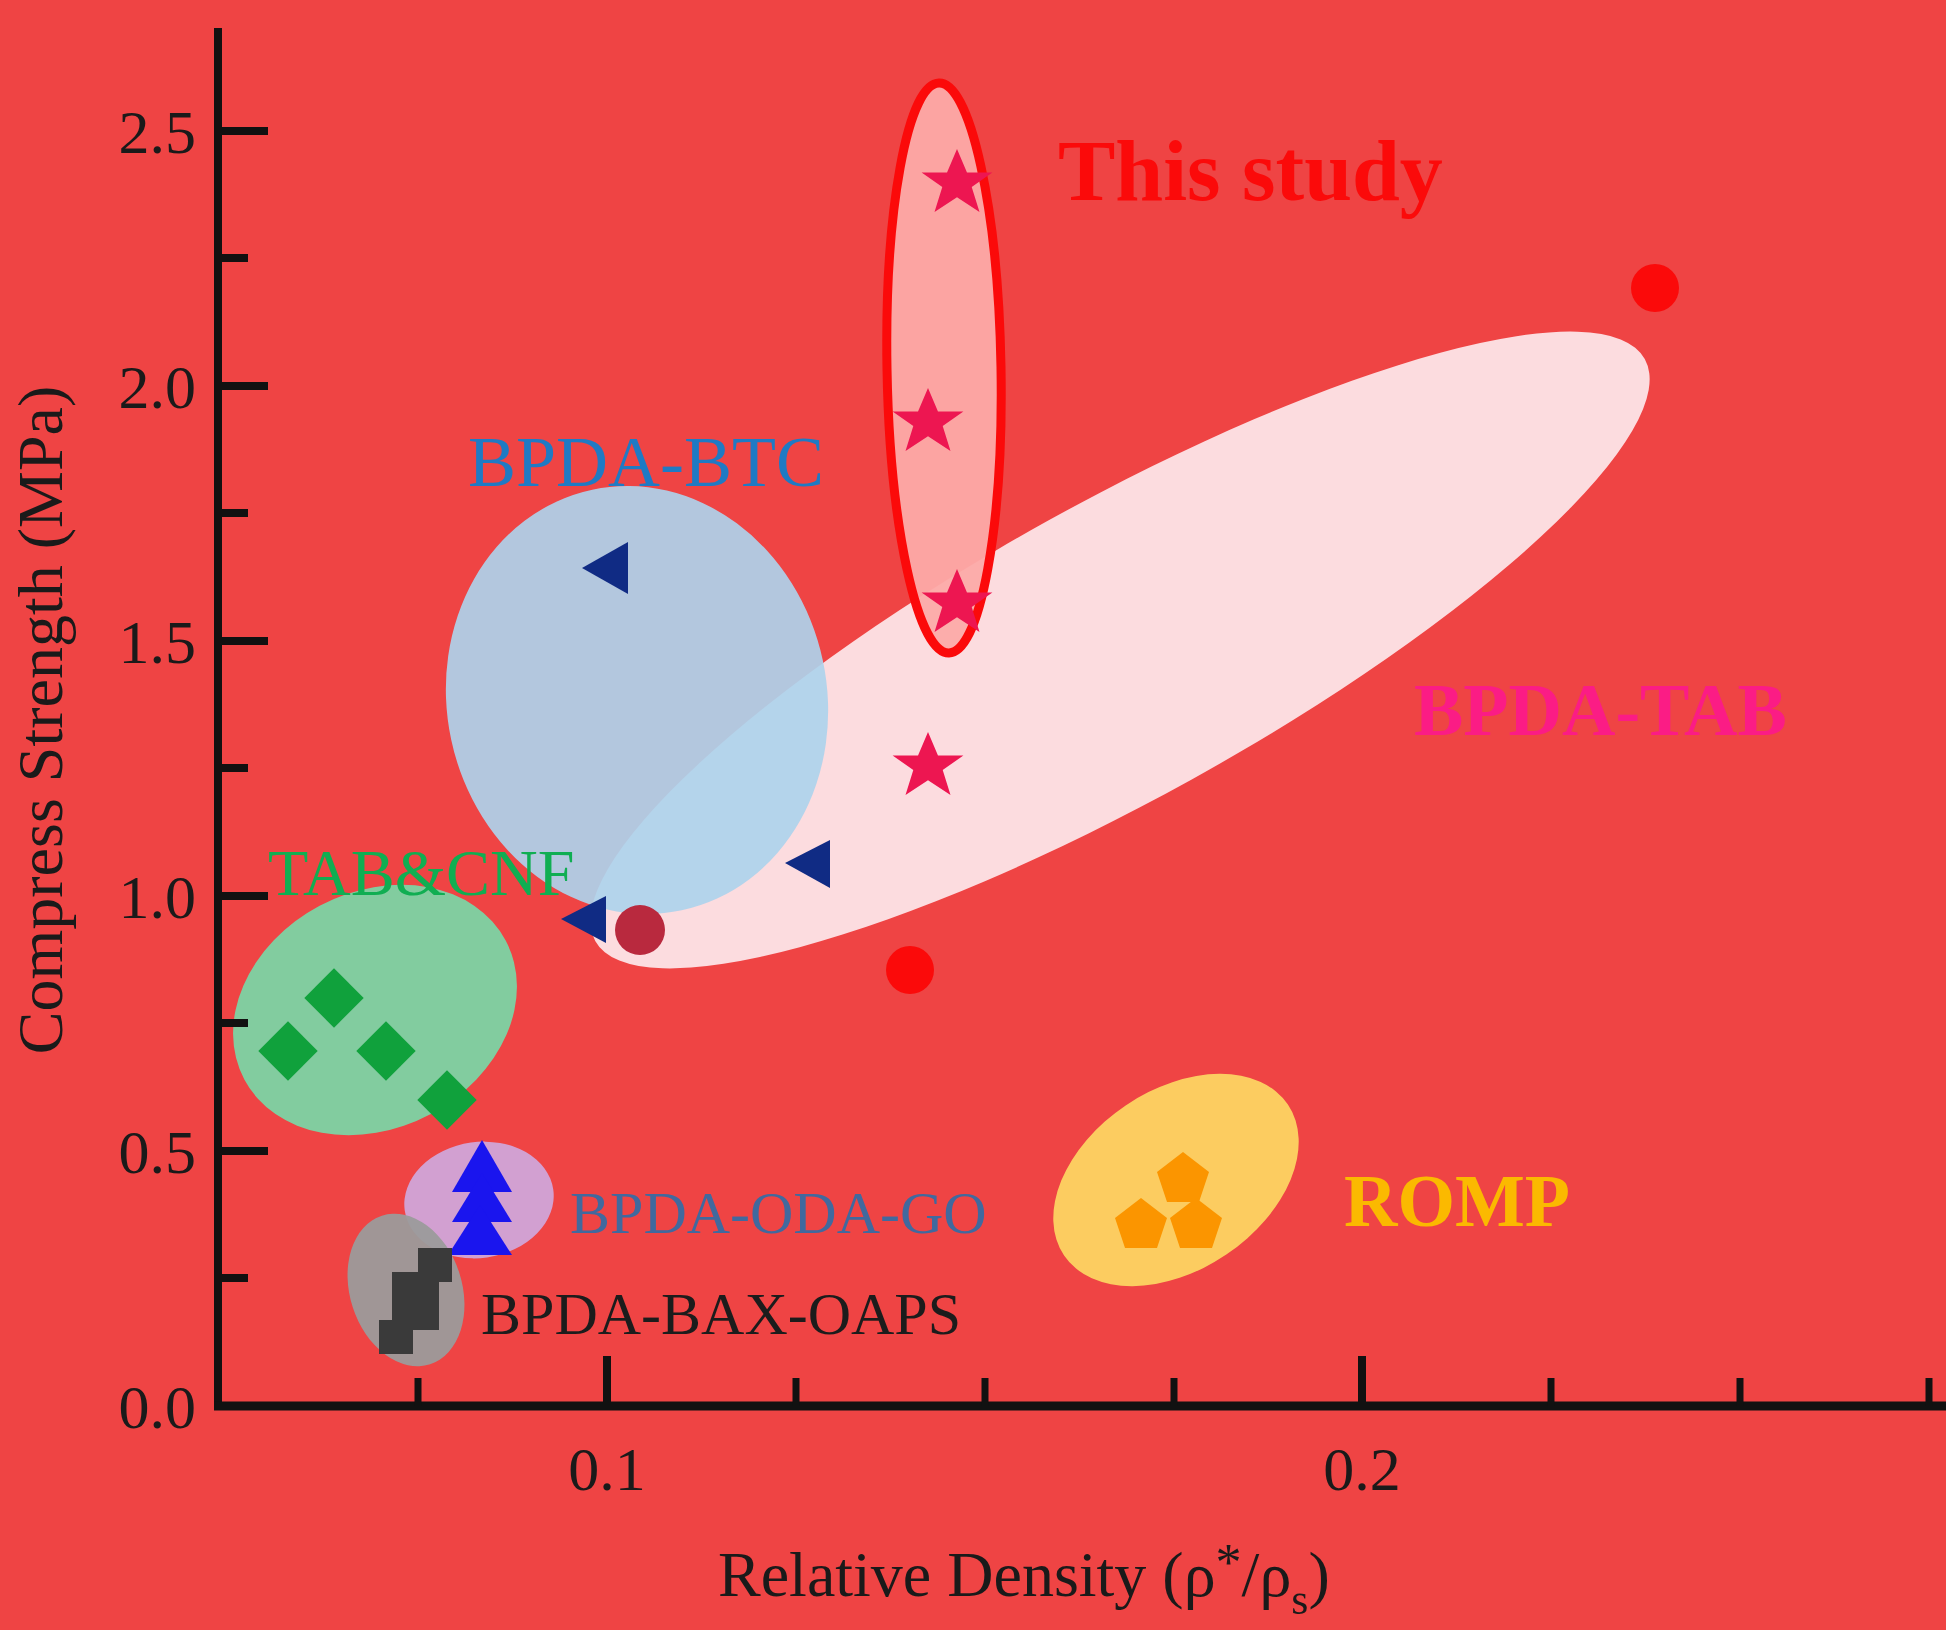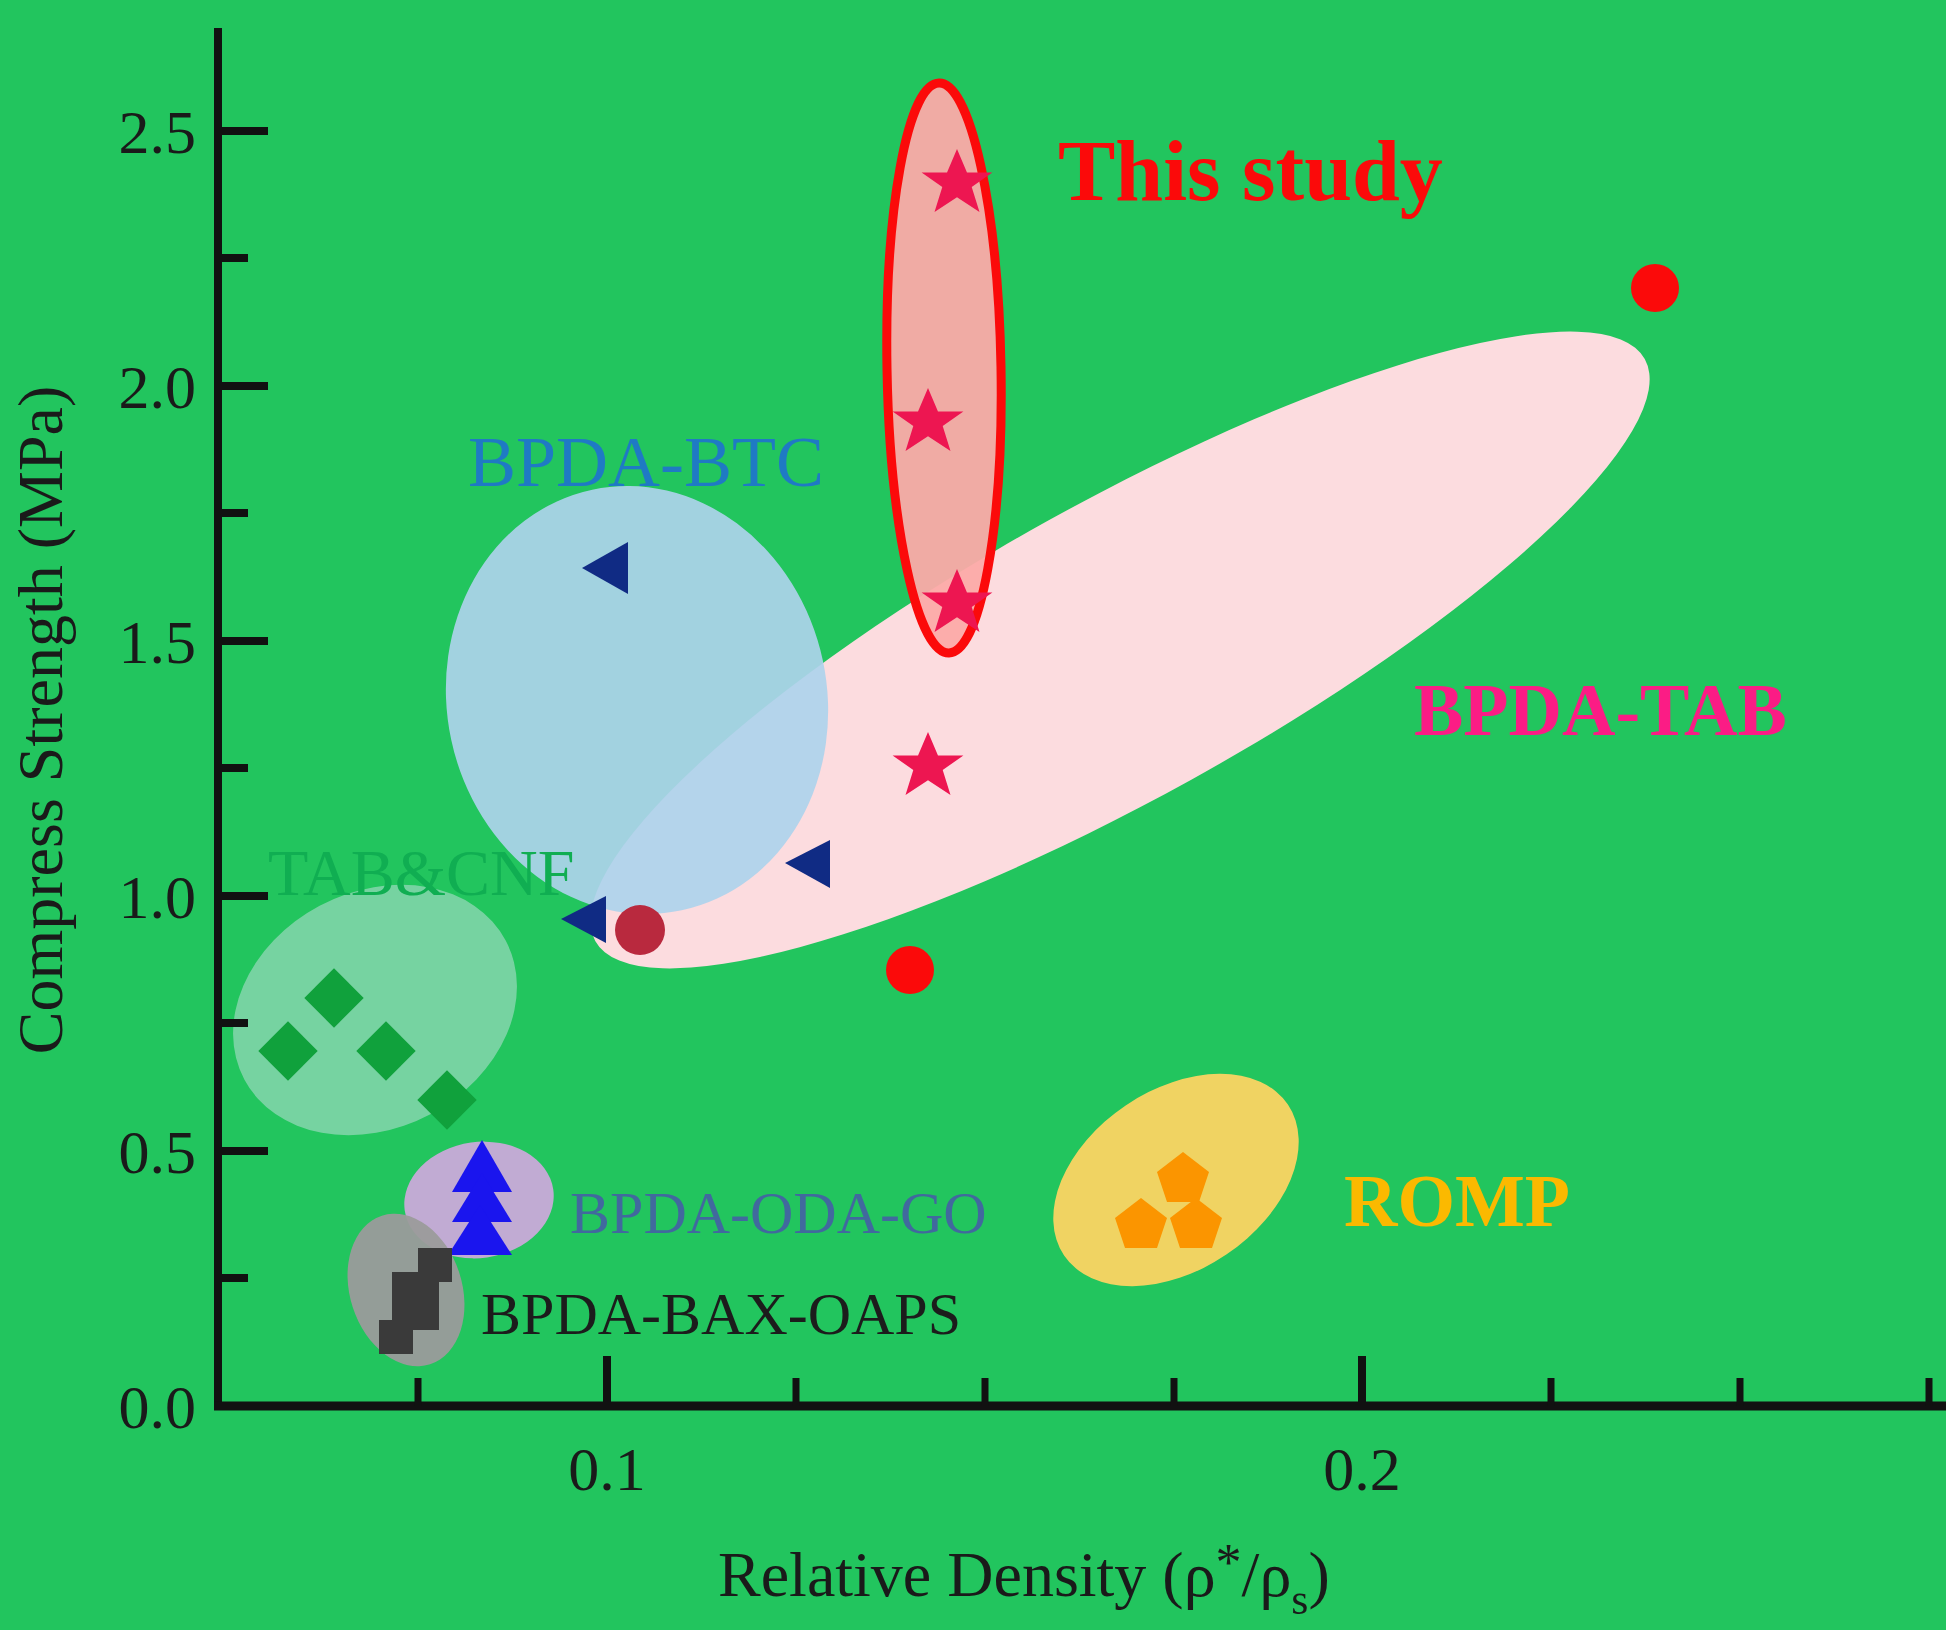--- a/index.html
+++ b/index.html
@@ -1,17 +1,17 @@
 <!DOCTYPE html>
 <html><head>
 <meta charset="utf-8">
 <style>
   html,body{margin:0;padding:0;background:#ffffff;}
   body{width:1946px;height:1630px;font-family:"Liberation Serif",serif;overflow:hidden;}
-  #root{position:relative;width:1946px;height:1630px;background:#22c55e;}
+  #root{position:relative;width:1946px;height:1630px;background:#ef4444;}
   svg#plot{position:absolute;left:0;top:0;width:1946px;height:1630px;display:block;}
   .tick-label{font-family:"Liberation Serif",serif;font-size:62px;fill:#1a1a1a;}
   .axis-title{font-family:"Liberation Serif",serif;font-size:64px;fill:#1a1a1a;}
   .ann{font-family:"Liberation Serif",serif;font-weight:bold;}
   .ann-plain{font-family:"Liberation Serif",serif;font-weight:normal;}
 </style>
 </head>
 <body>
 
 <div id="root">

